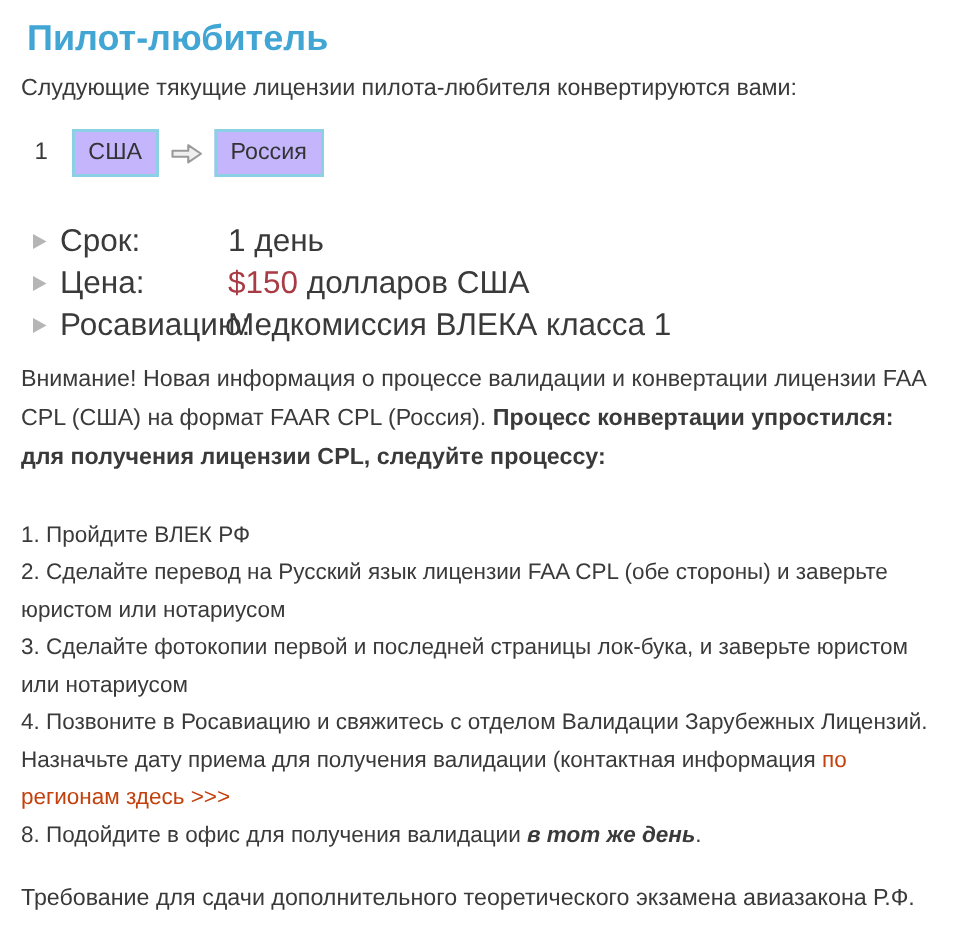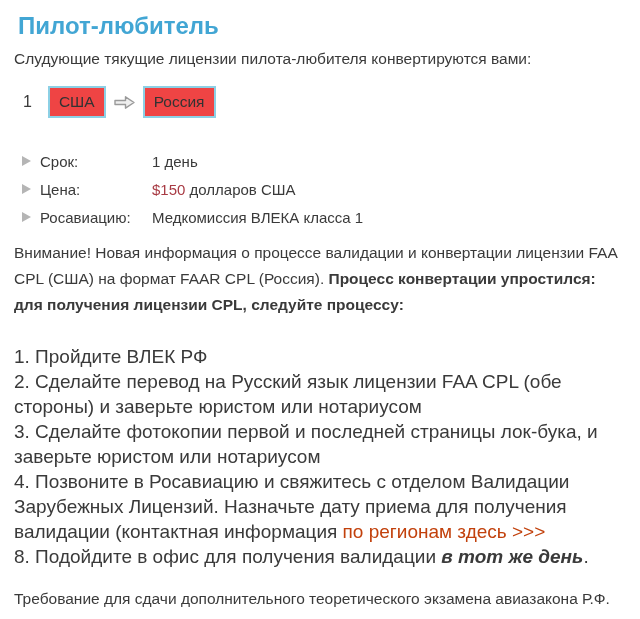--- a/index.html
+++ b/index.html
@@ -37,39 +37,39 @@
   }
   .row-num {
     font-size: 16px;
     margin-right: 16px;
   }
   .country-box {
     display: inline-flex;
     align-items: center;
     justify-content: center;
     border: 2px solid #8cd0e5;
-    background: #ef4444;
+    background: #c4b5fd;
     color: #333333;
     font-size: 15.5px;
     padding: 5px 9px;
     min-width: 52px;
     cursor: pointer;
   }
   .arrow-wrap {
     display: inline-flex;
     align-items: center;
     margin: 0 7px;
   }
 
   
   .spec-list { margin: 34px 0 0 8px; }
   .spec-row {
     display: flex;
     align-items: center;
-    font-size: 15px;
+    font-size: 21px;
     height: 18px;
     margin-bottom: 10px;
   }
   .tri {
     width: 0; height: 0;
     border-left: 9px solid #b5b5b5;
     border-top: 5px solid transparent;
     border-bottom: 5px solid transparent;
     margin-right: 9px;
     flex: 0 0 auto;
@@ -81,21 +81,21 @@
   .notice {
     font-size: 15.5px;
     line-height: 26px;
     margin: 14px 0 0 0;
     max-width: 608px;
   }
   .notice strong { font-weight: bold; }
 
   .steps { margin-top: 26px; max-width: 608px; }
   .step {
-    font-size: 19px;
+    font-size: 15px;
     line-height: 25px;
     margin: 0;
   }
   .region-link {
     color: #c2410c;
     text-decoration: none;
     cursor: pointer;
   }
   .em { font-weight: bold; font-style: italic; }
 

